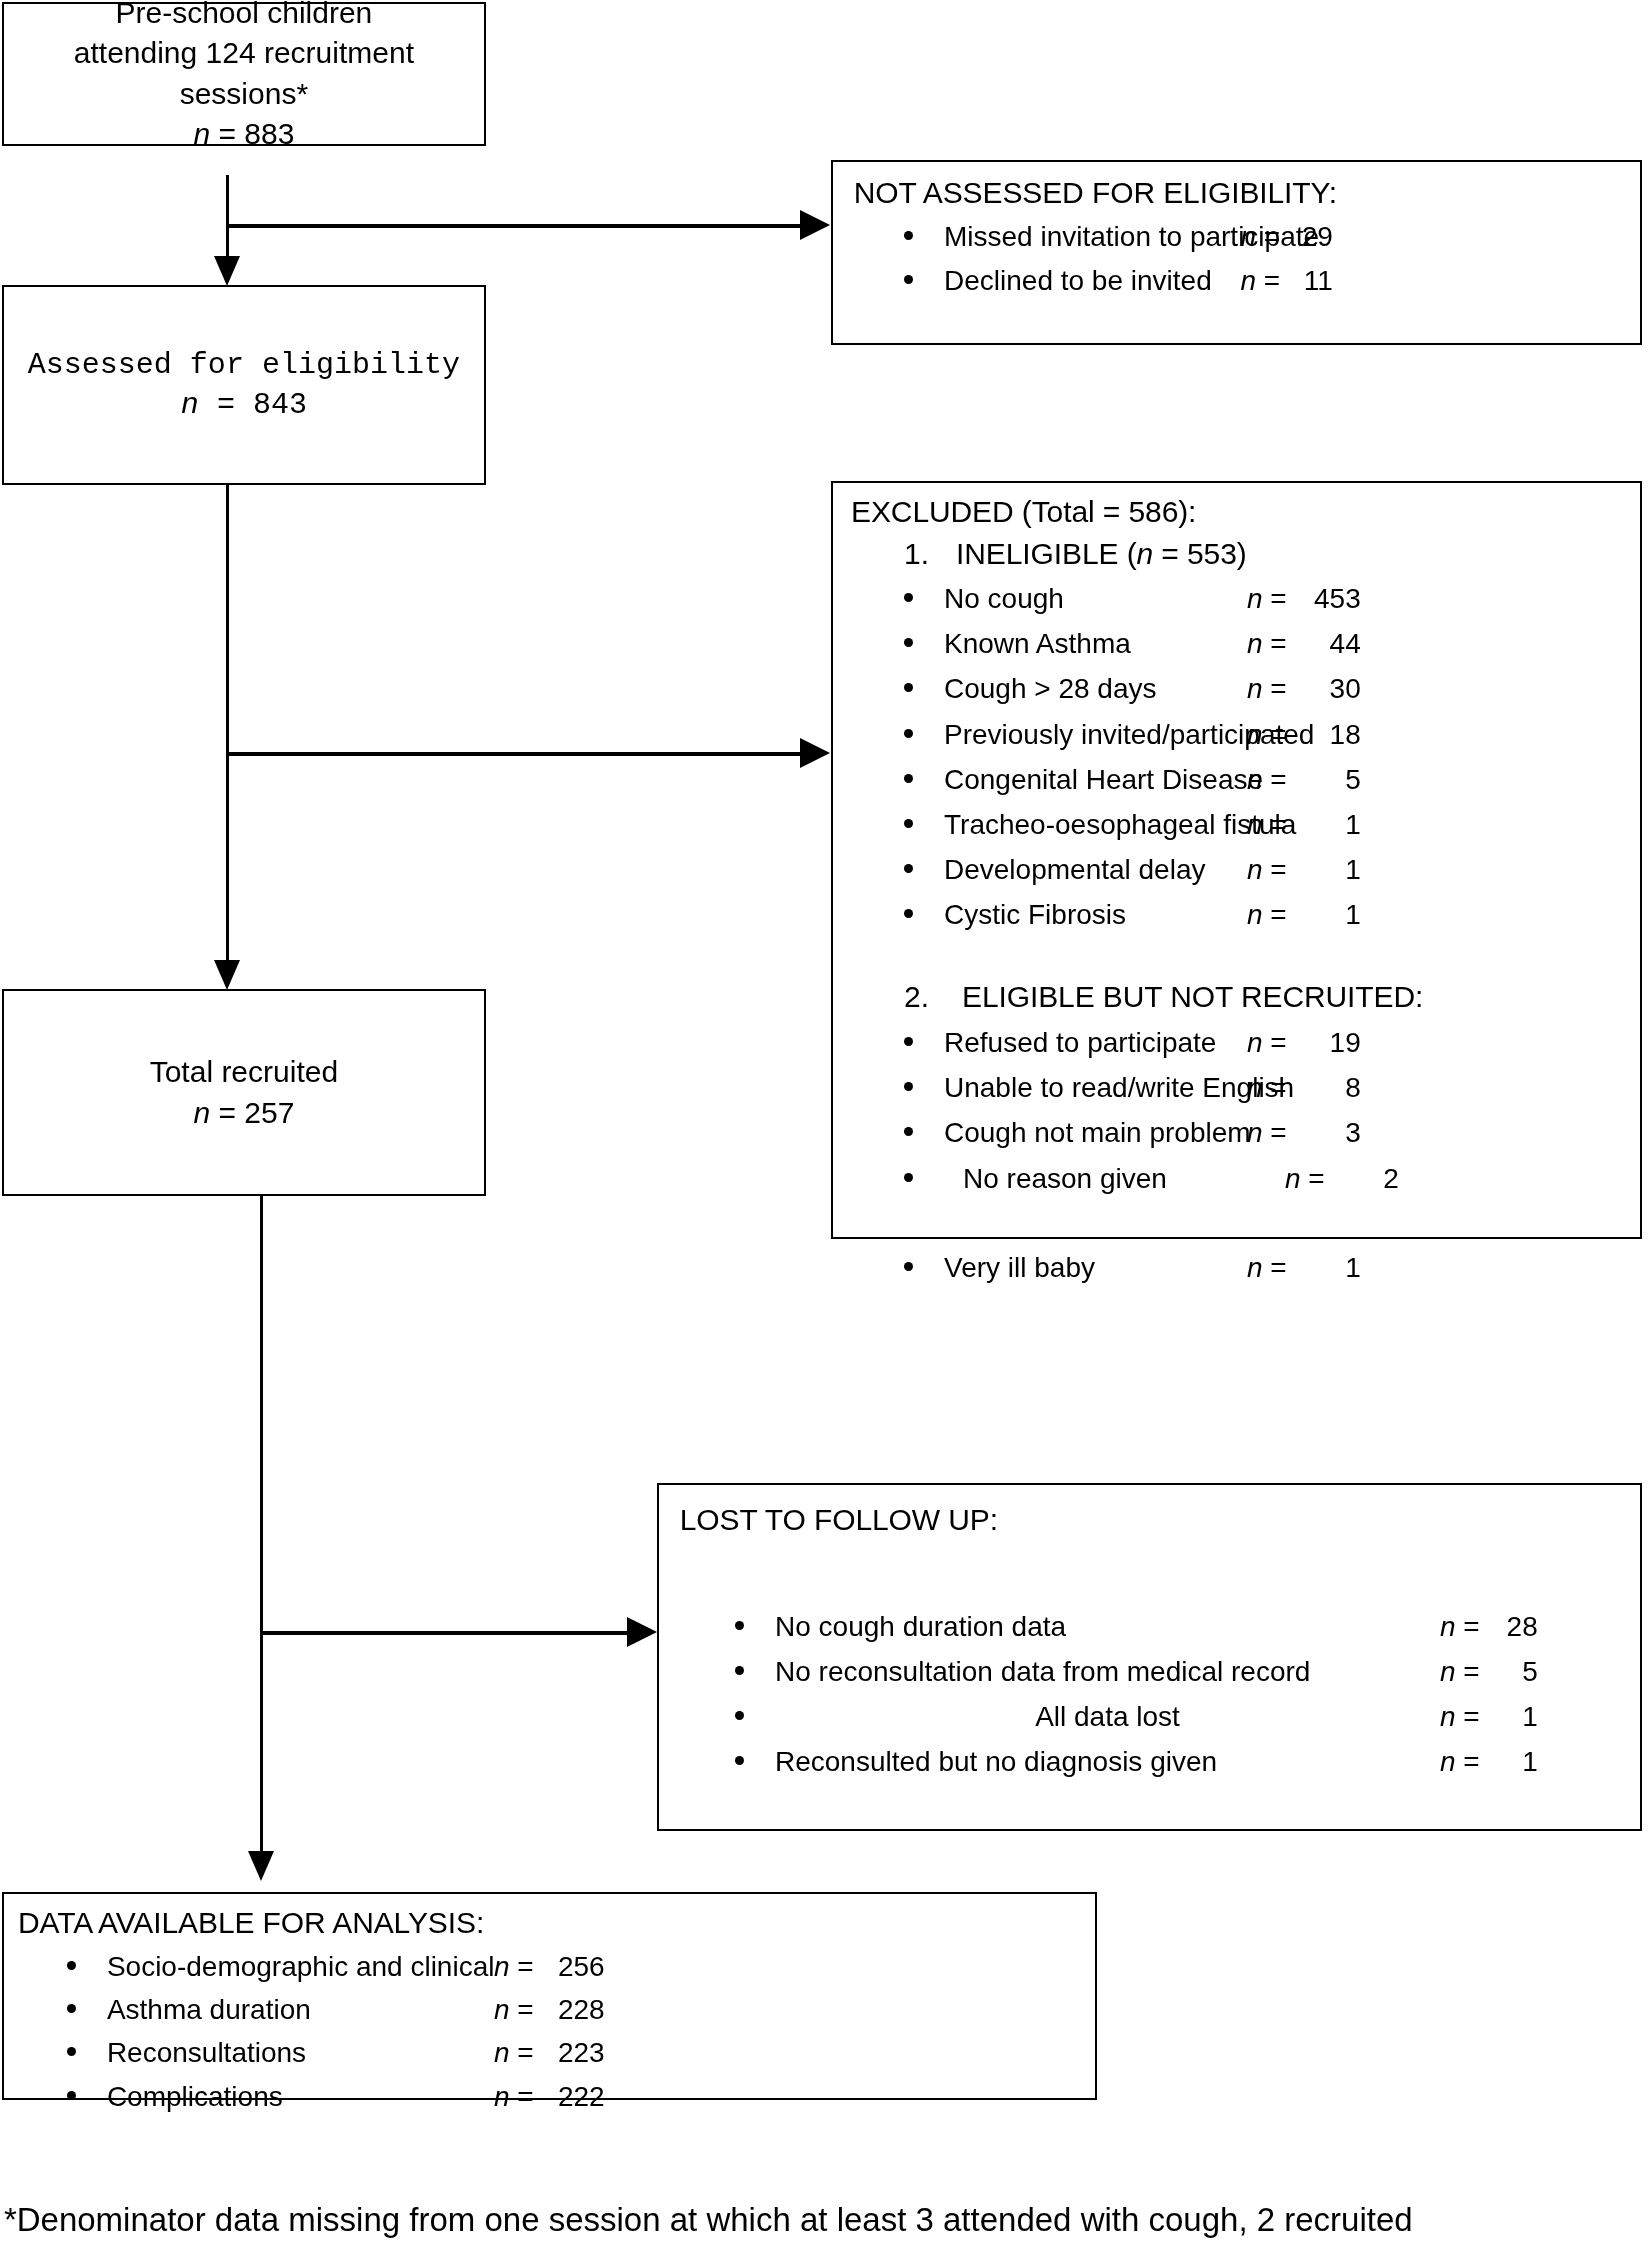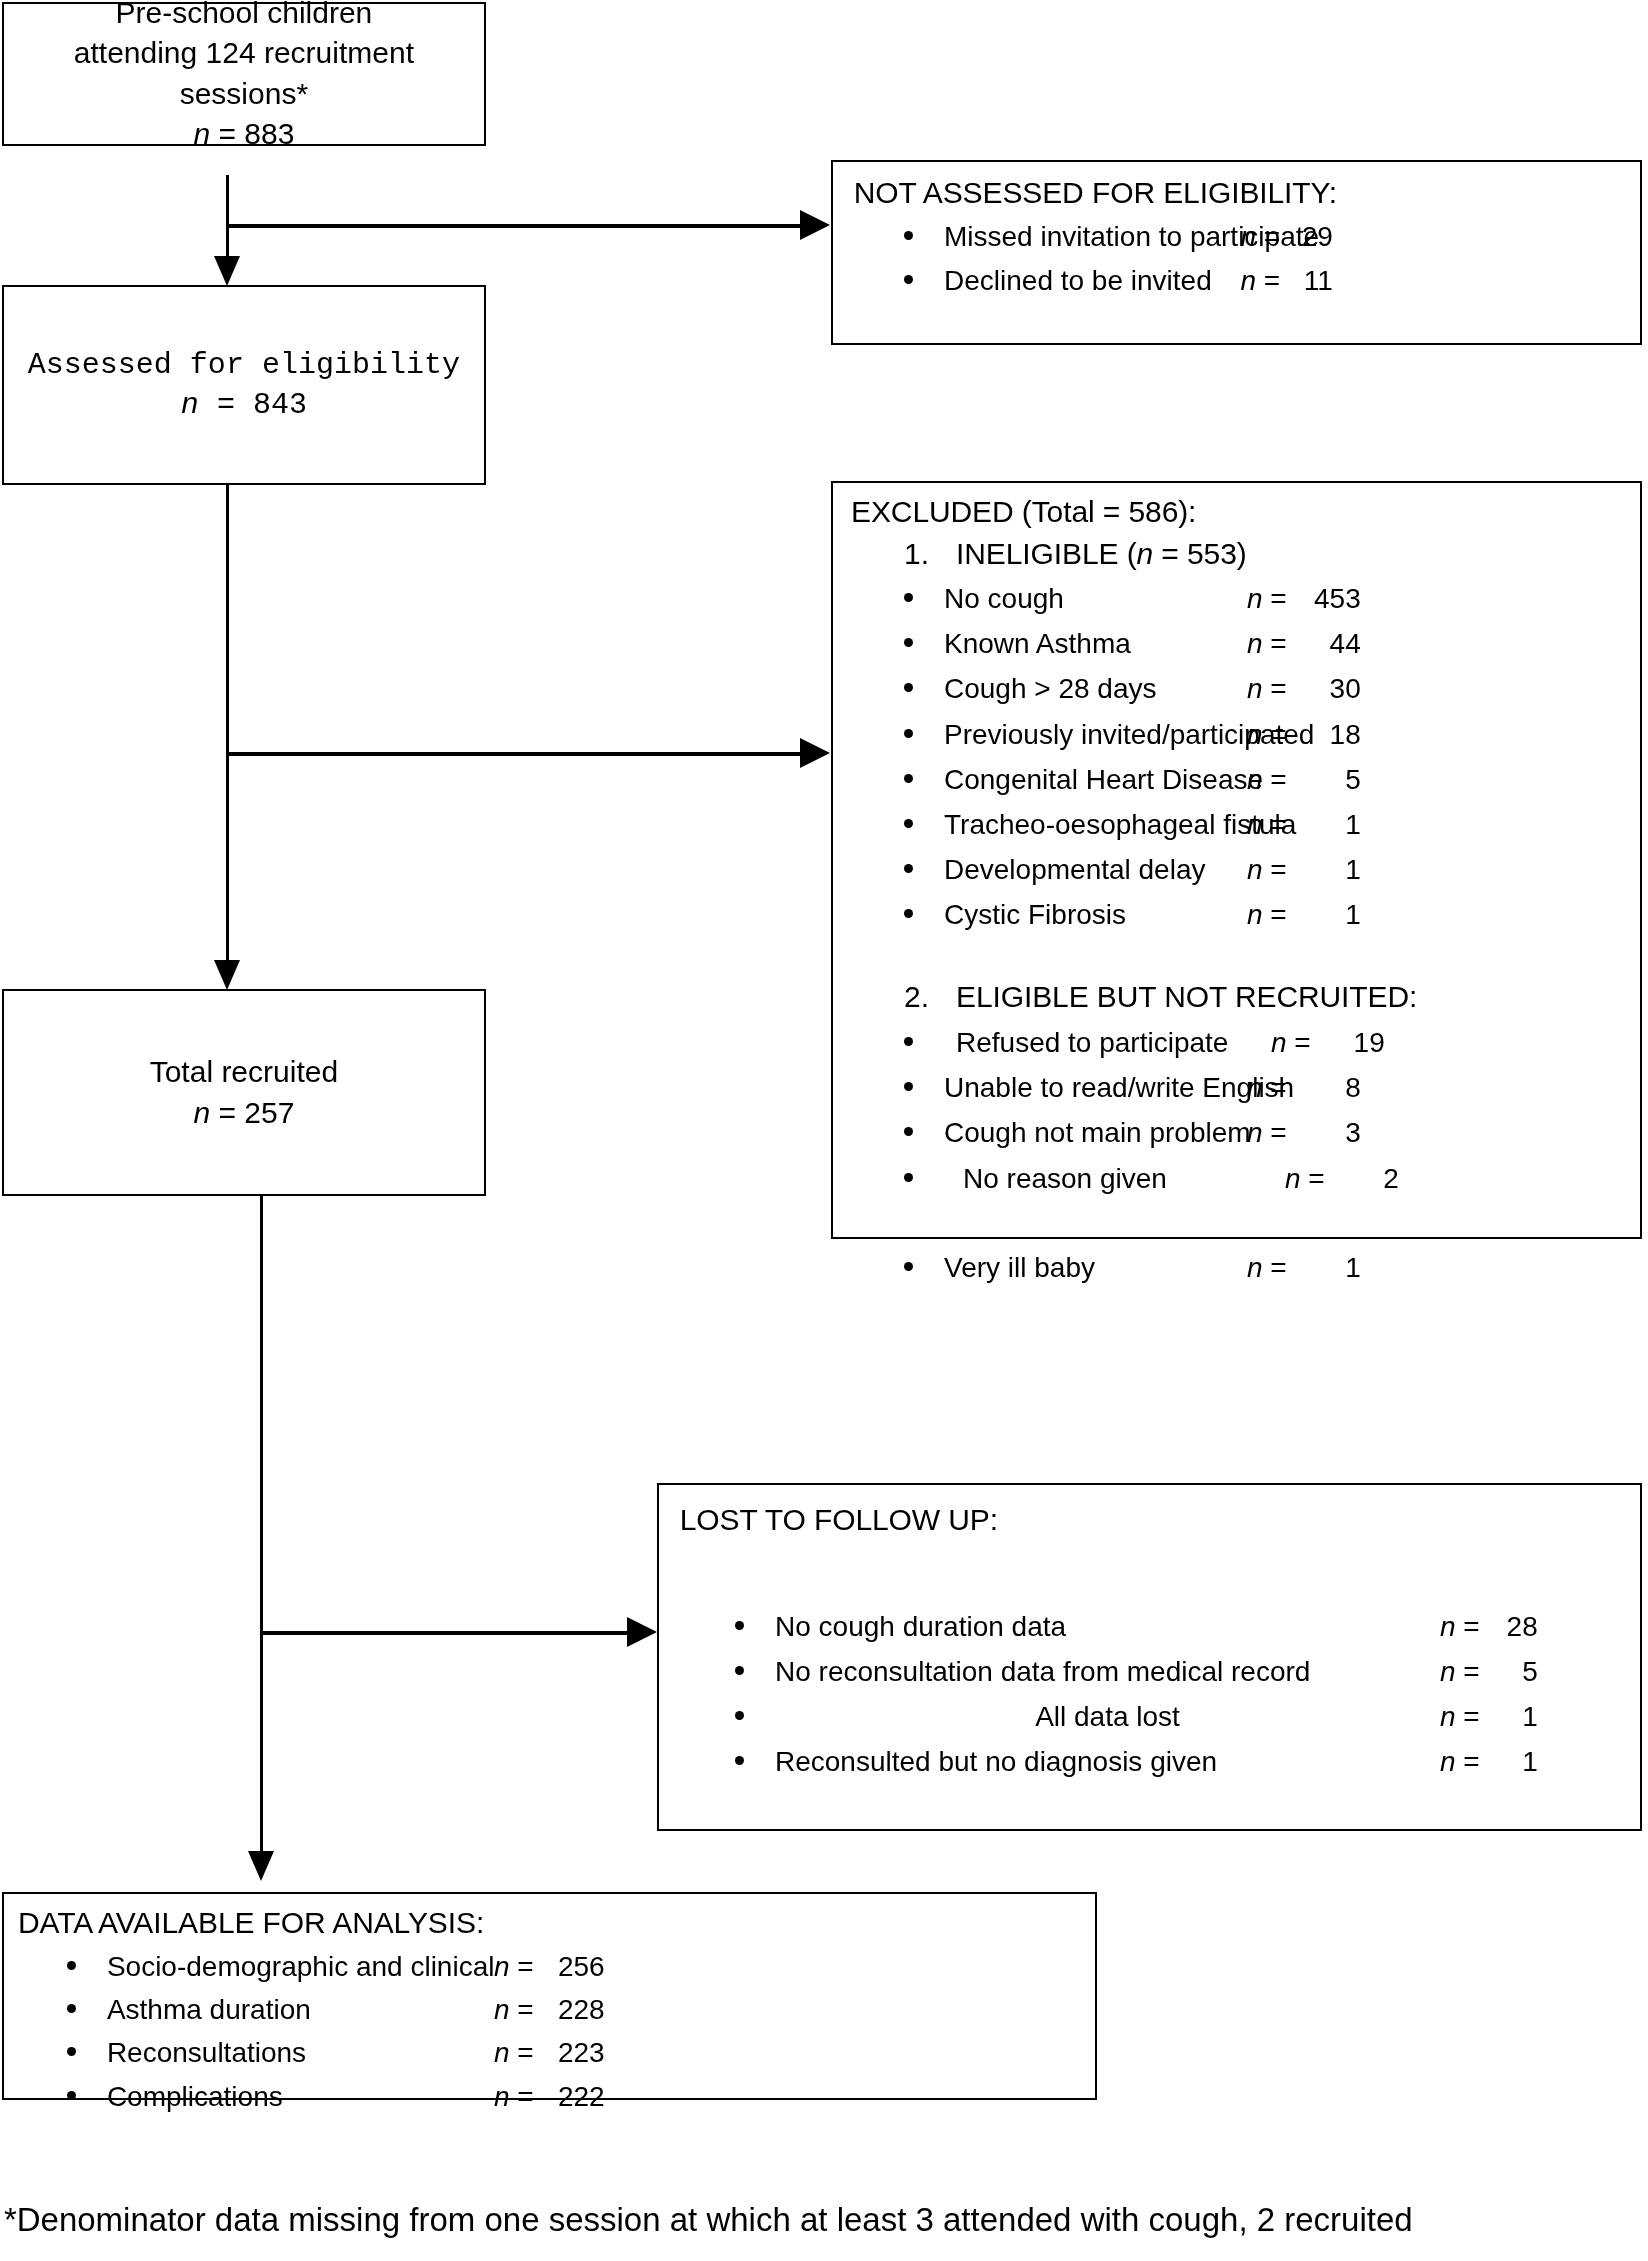--- a/index.html
+++ b/index.html
@@ -227,23 +227,23 @@
       <span class="rn"><span class="ital">n</span>&nbsp;<span>=</span><span class="num" style="width:74px;">1</span></span>
     </div>
 
     <div class="row" style="left:71px; top:416px;">
       <span class="bullet"></span>
       <span class="rlabel" style="width:303px; margin-left:31px;">Cystic Fibrosis</span>
       <span class="rn"><span class="ital">n</span>&nbsp;<span>=</span><span class="num" style="width:74px;">1</span></span>
     </div>
 
     <div class="bnum" style="left:71px; top:497px;">2.</div>
-    <div class="bhead" style="left:123px; top:497px;">ELIGIBLE BUT NOT RECRUITED:</div>
-
-    <div class="row" style="left:71px; top:544px;gap:12px;">
+    <div class="bhead" style="left:129px; top:497px;">ELIGIBLE BUT NOT RECRUITED:</div>
+
+    <div class="row" style="left:71px; top:544px;">
       <span class="bullet"></span>
       <span class="rlabel" style="width:303px; margin-left:31px;">Refused to participate</span>
       <span class="rn"><span class="ital">n</span>&nbsp;<span>=</span><span class="num" style="width:74px;">19</span></span>
     </div>
 
     <div class="row" style="left:71px; top:589px;">
       <span class="bullet"></span>
       <span class="rlabel" style="width:303px; margin-left:31px;">Unable to read/write English</span>
       <span class="rn"><span class="ital">n</span>&nbsp;<span>=</span><span class="num" style="width:74px;">8</span></span>
     </div>

